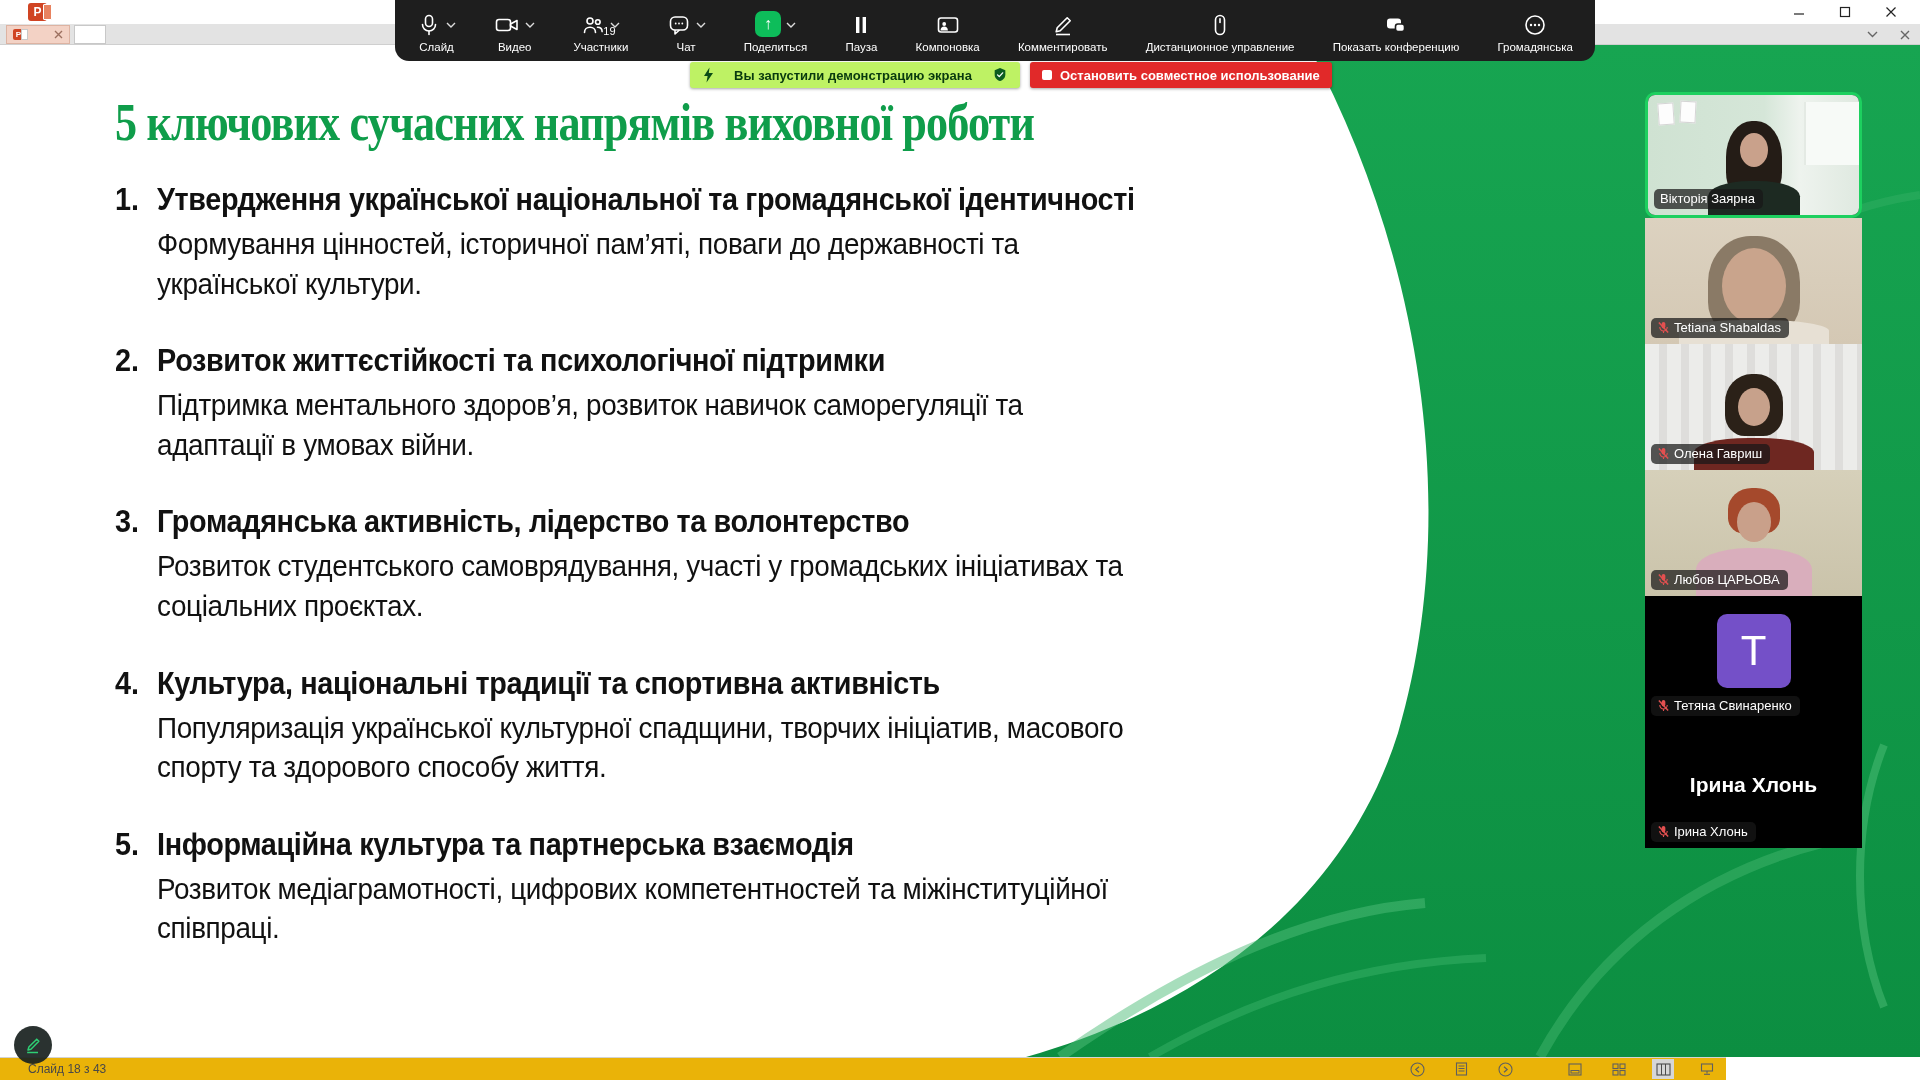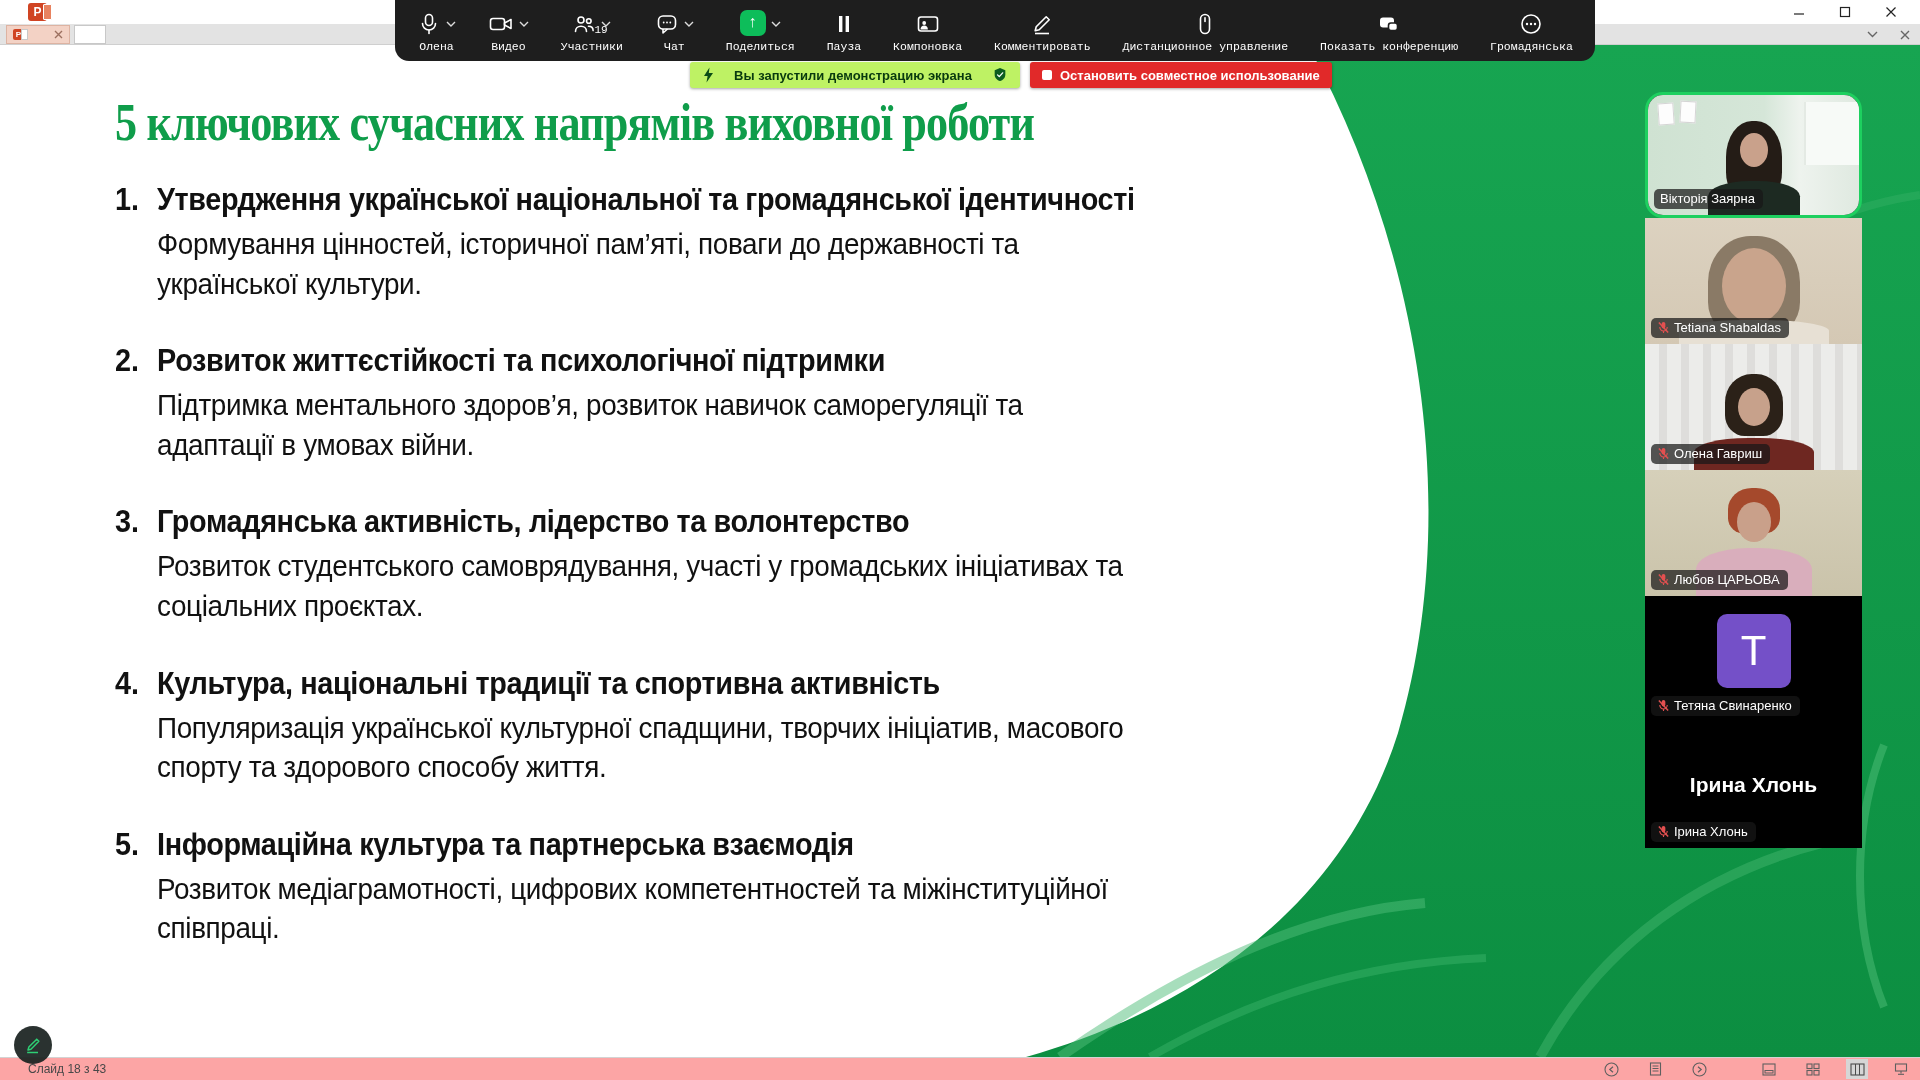--- a/index.html
+++ b/index.html
@@ -22,21 +22,21 @@
   .doc-tab-icon { width:11px; height:11px; background:#d04423; border-radius:2px; color:#fff; font-size:8px;
                   font-weight:bold; text-align:center; line-height:11px; position:relative; }
   .doc-tab-icon::after { content:""; position:absolute; right:-4px; top:0; width:5px; height:9px; background:#fff; border:1px solid #c8c8c8; }
   .blank-tab { position:absolute; left:74px; top:1px; width:32px; height:19px; background:#fff; border:1px solid #c8c8c8; }
   .tab-right { position:absolute; right:10px; top:0; height:21px; display:flex; align-items:center; gap:22px; color:#666; }
 
   
   .zoom-toolbar { position:absolute; left:395px; top:0; width:1200px; height:61px; background:#1e1e1e;
                   border-radius:0 0 14px 14px; display:flex; align-items:center; justify-content:space-between;
                   padding:0 22px; z-index:20; }
-  .tb-btn { display:flex; flex-direction:column; align-items:center; gap:4px; color:#fff; cursor:default;font-family:Liberation Mono, monospace; }
+  .tb-btn { display:flex; flex-direction:column; align-items:center; gap:4px; color:#fff; cursor:default; }
   .tb-top { display:flex; align-items:flex-end; gap:5px; height:28px; }
   .tb-label { font-size:11.5px; color:#fff; white-space:nowrap; }
   .chev { margin-bottom:9px; }
   .badge { position:absolute; margin-left:22px; margin-top:-8px; font-size:11px; color:#fff; }
   .share-sq { width:26px; height:26px; background:#0dbd5a; border-radius:7px; color:#fff; font-weight:bold;
               font-size:16px; text-align:center; line-height:26px; }
 
   
   .pill-row { position:absolute; left:690px; top:62px; display:flex; gap:10px; z-index:21; }
   .pill { height:26px; display:flex; align-items:center; gap:8px; padding:0 12px; border-radius:3px;
@@ -56,21 +56,21 @@
   .item .num { width:42px; font-size:31px; font-weight:bold; transform:scaleX(.93); transform-origin:left; }
   .item .itext { flex:1; }
   .item .heading { font-size:31px; font-weight:bold; letter-spacing:-.4px; transform:scaleX(.93);
                    transform-origin:left; white-space:nowrap; margin-bottom:6px; }
   .item .body { font-size:30px; letter-spacing:-.4px; line-height:1.32; transform:scaleX(.93);
                 transform-origin:left; width:1060px; }
 
   
   .sidebar { position:absolute; left:1645px; top:92px; width:217px; z-index:15; }
   .tile { position:relative; width:217px; height:126px; overflow:hidden; background:#000; }
-  .tile.active { border:3px solid #1dd05f; border-radius:18px; }
+  .tile.active { border:3px solid #1dd05f; border-radius:10px; }
   .scene { position:absolute; inset:0; }
   .t1 .scene { background:linear-gradient(90deg,#cfe2d2 0%,#d5e6d8 55%,#eef3ee 72%,#dfe9e0 100%); }
   .t2 .scene { background:linear-gradient(180deg,#dcd2c0 0%,#d4c8b4 100%); }
   .t3 .scene { background:linear-gradient(180deg,#d6d0ba 0%,#cac3aa 100%); }
   .t4 .scene { background:repeating-linear-gradient(90deg,#ececea 0 14px,#dedddb 14px 22px); }
   .t5 .scene, .t6 .scene { background:#000; }
   .board { position:absolute; right:0; top:6%; width:26%; height:52%; background:#f7faf7; border-left:2px solid #e4eae4; }
   .cert { position:absolute; width:16px; height:22px; background:#fdfdfd; border:1px solid #d5d5d5; }
   .hair { position:absolute; left:50%; transform:translateX(-50%); border-radius:46% 46% 34% 34%; }
   .face { position:absolute; left:50%; transform:translateX(-50%); border-radius:50%; }
@@ -80,21 +80,21 @@
   .avatar-sq { position:absolute; left:50%; top:44%; transform:translate(-50%,-50%); width:74px; height:74px;
                background:#7450c8; border-radius:10px; color:#fff; font-size:42px; text-align:center; line-height:74px; }
   .center-name { position:absolute; inset:0; display:flex; align-items:center; justify-content:center;
                  color:#fff; font-size:21px; font-weight:bold; }
 
   
   .fab { position:absolute; left:14px; top:1026px; width:38px; height:38px; border-radius:50%;
          background:rgba(26,34,32,.93); display:flex; align-items:center; justify-content:center; z-index:30; }
 
   
-  .statusbar { position:absolute; left:0; bottom:0; width:1920px; height:23px; background:#fca5a5;
+  .statusbar { position:absolute; left:0; bottom:0; width:1726px; height:23px; background:#eab308;
                border-top:1px solid #d3d3d3; display:flex; align-items:center; justify-content:space-between;
                padding:0 8px 0 28px; z-index:25; font-size:12px; color:#484848; }
   .sb-icons { display:flex; align-items:center; gap:22px; }
   .sb-ico { display:flex; align-items:center; justify-content:center; width:22px; height:20px; }
   .sb-ico.sel { background:#d6d6d6; }
   .gap-l { margin-left:26px; }
 </style>
 </head>
 <body>
 
@@ -199,21 +199,21 @@
     <div class="tb-top">
       <svg width="24" height="24" viewBox="0 0 24 24" fill="none" stroke="#fff" stroke-width="1.6" stroke-linecap="round">
         <rect x="8.5" y="2.5" width="7" height="11" rx="3.5"></rect>
           <path d="M5.5 11.5a6.5 6.5 0 0 0 13 0"></path>
           <line x1="12" y1="18" x2="12" y2="21.5"></line>
         </svg>
       <svg class="chev" width="10" height="6">
           <path d="M1 1 L5 5 L9 1" fill="none" stroke="#ddd" stroke-width="1.4"></path>
         </svg>
     </div>
-      <span class="tb-label">Олена</span>
+      <span class="tb-label">Слайд</span>
   </div>
   <div class="tb-btn">
     <div class="tb-top">
       <svg width="26" height="24" viewBox="0 0 26 24" fill="none" stroke="#fff" stroke-width="1.6" stroke-linecap="round" stroke-linejoin="round">
         <rect x="2.5" y="6.5" width="14" height="11" rx="2.5"></rect>
           <path d="M16.5 11 l6.5 -3.5 v9 l-6.5 -3.5z"></path>
         </svg>
       <svg class="chev" width="10" height="6">
           <path d="M1 1 L5 5 L9 1" fill="none" stroke="#ddd" stroke-width="1.4"></path>
         </svg>

